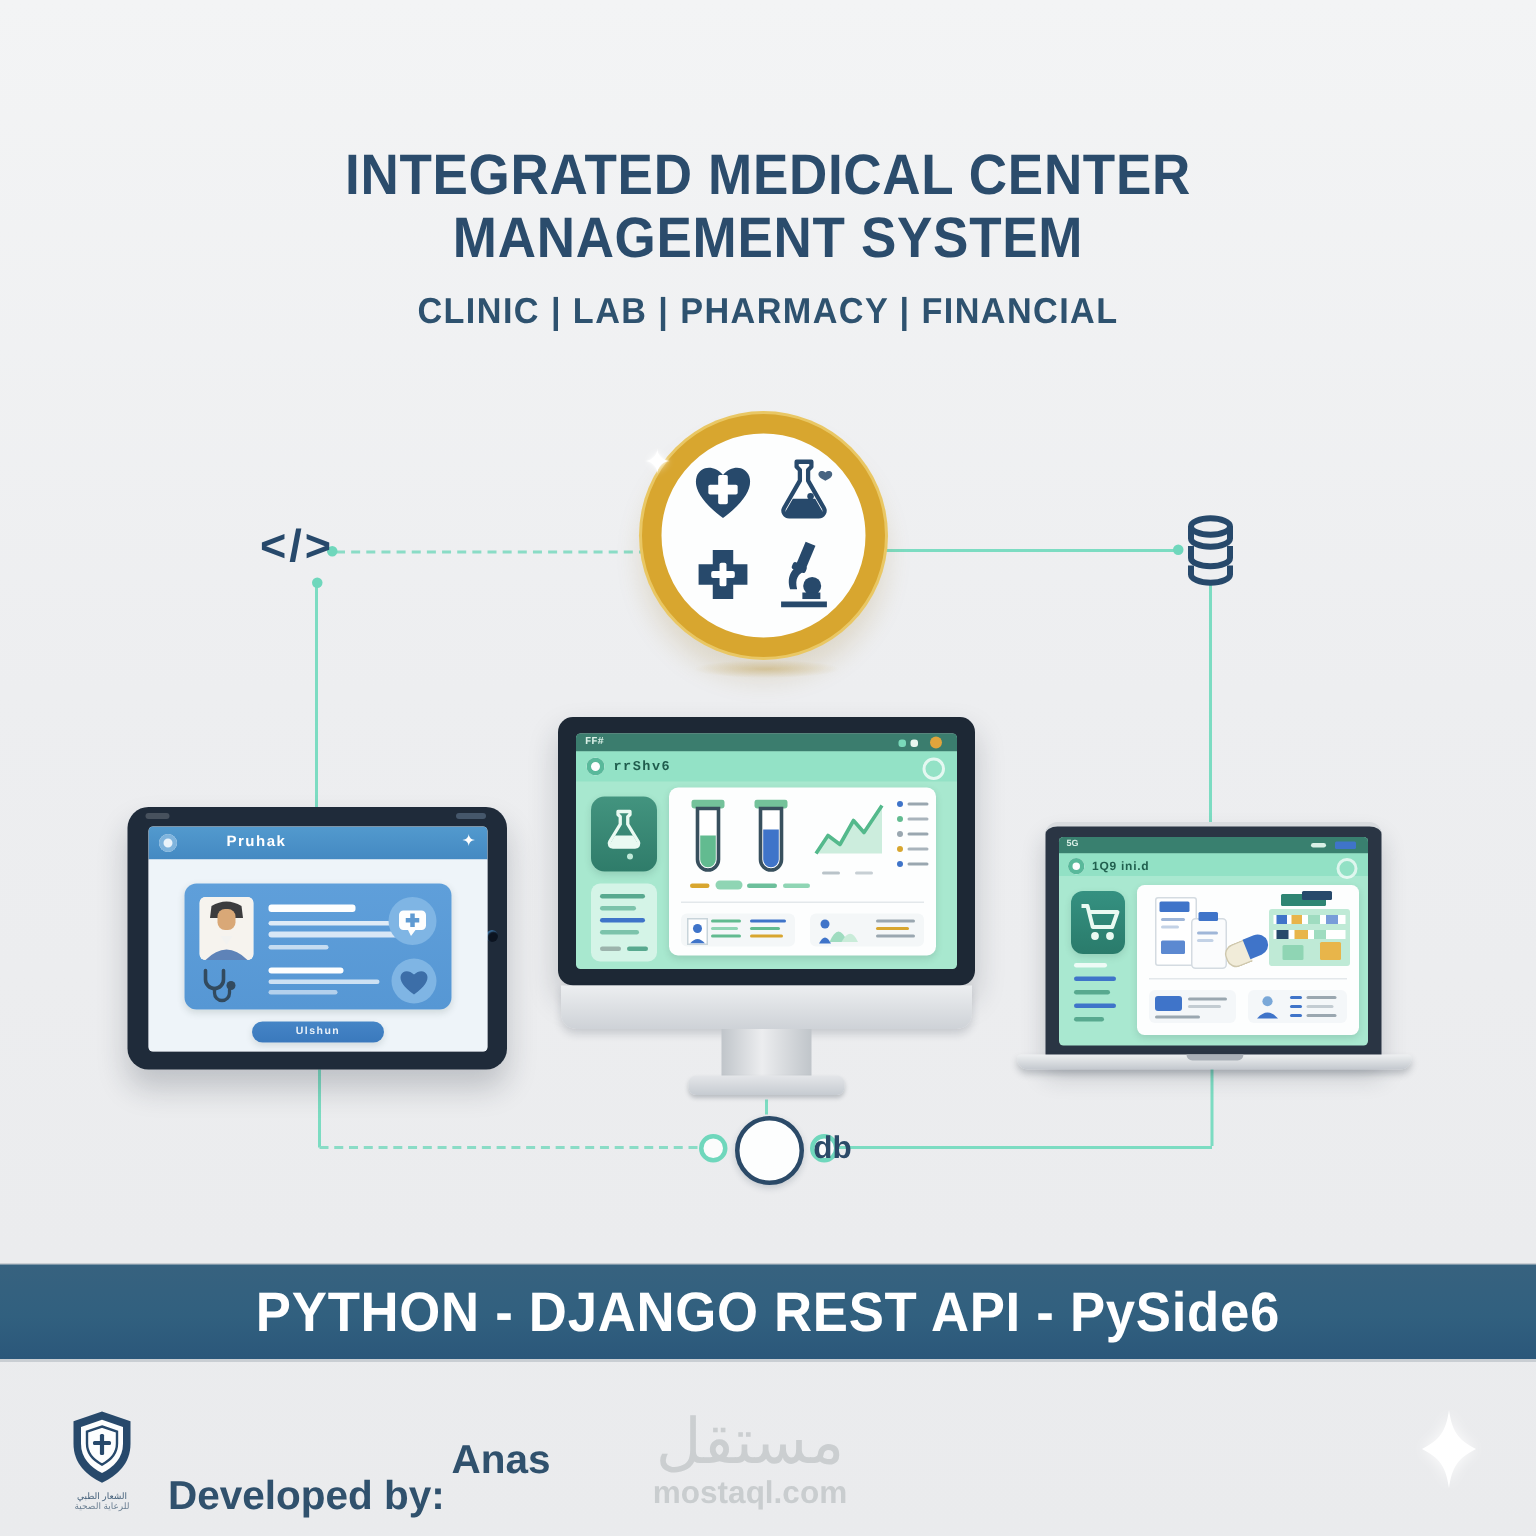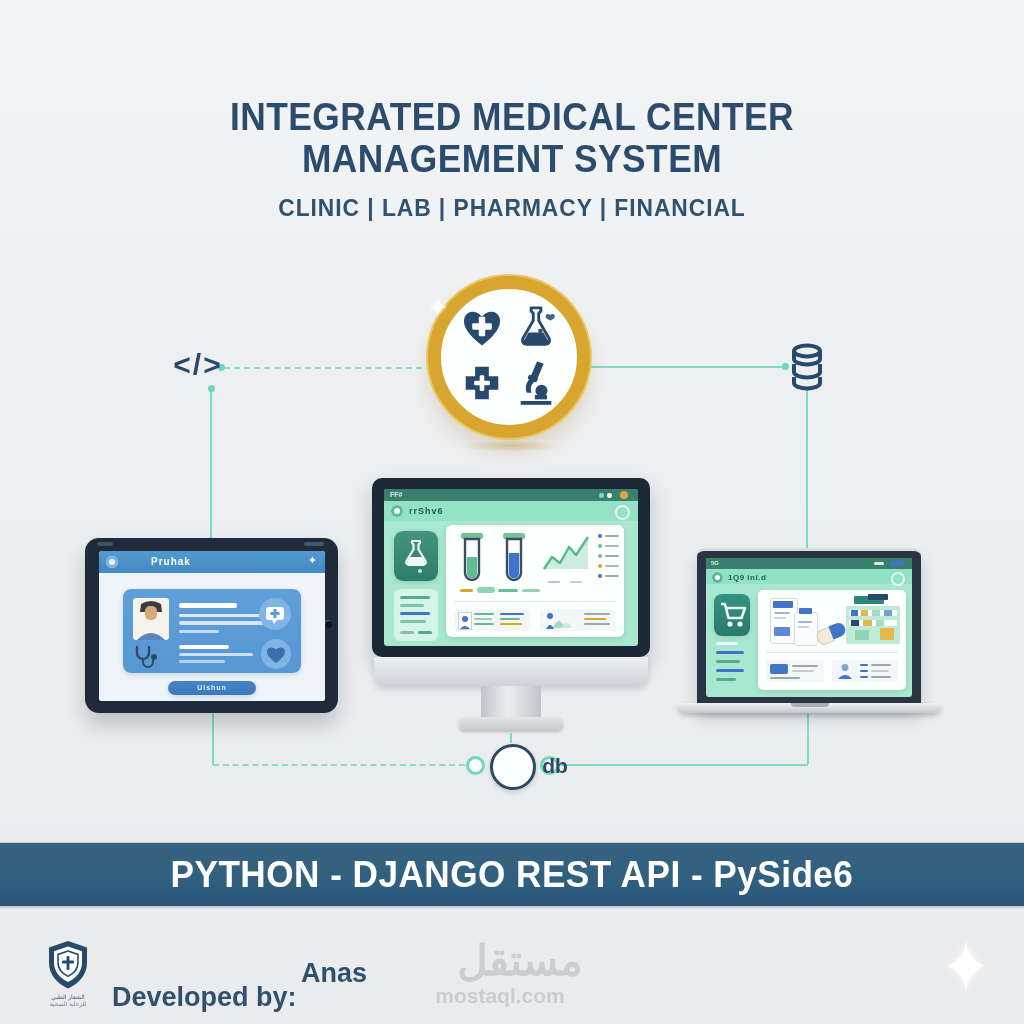--- a/index.html
+++ b/index.html
@@ -24,21 +24,21 @@
          background:#fdfefe;border:13px solid #d8a62f;
          box-shadow:0 0 0 2px #e9c764, 0 14px 18px rgba(150,110,20,.18);}
   .badge-grid{position:absolute;left:14px;top:12px;width:108px;height:112px;
               display:grid;grid-template-columns:1fr 1fr;grid-template-rows:1fr 1fr;
               align-items:center;justify-items:center;}
   .spark{color:#ffffff;text-shadow:0 0 6px rgba(255,255,255,.95),0 0 2px #fff;font-size:22px;}
   
   .tablet-shell{left:85px;top:538px;width:253px;height:175px;background:#1f2b3a;
                 border-radius:14px;box-shadow:0 12px 20px rgba(30,40,55,.22);}
   .monitor-shell{left:372px;top:478px;width:278px;height:179px;background:#1d2835;
-                 border-radius:10px;box-shadow:0 10px 20px rgba(30,40,55,.22);}
+                 border-radius:10px;box-shadow:0 10px 20px rgba(30,40,55,.22);font-family:Liberation Mono, monospace;}
   .laptop-lid{left:697px;top:548px;width:224px;height:156px;background:#2a3544;
               border-radius:8px 8px 2px 2px;border-top:3px solid #d9dcdf;
               box-shadow:0 10px 16px rgba(30,40,55,.2);}
   .screen{background:#fbfcfd;border-radius:3px;overflow:hidden;}
   .mint-body{background:#a8e8cf;}
   .skline{border-radius:2px;}
   .card-shadow{box-shadow:0 2px 5px rgba(40,70,60,.15);}
   
   .banner{left:0;top:843px;width:1024px;height:63px;
           background:linear-gradient(180deg,#37627f 0%,#31607f 55%,#2b577a 100%);
@@ -422,21 +422,21 @@
       <path d="M23 11 l10 3.4 v8 c0 6.9 -4.5 11.2 -10 14 c-5.5 -2.8 -10 -7.1 -10 -14 v-8 z" fill="none" stroke="#27496b" stroke-width="1.6"></path>
       <rect x="21.6" y="16" width="2.8" height="14" rx="1" fill="#27496b"></rect>
       <rect x="17" y="20.6" width="12" height="2.8" rx="1" fill="#27496b"></rect>
     </svg>
     <div style="font-size:6px;color:#44607a;line-height:7px;" dir="rtl">الشعار الطبي</div>
     <div style="font-size:6px;color:#6b7f92;line-height:7px;" dir="rtl">للرعاية الصحية</div>
   </div>
   <div class="abs devby" style="left:112px;top:982px;">Developed by:</div>
   <div class="abs devby" style="left:301px;top:958px;">Anas</div>
 
-  <div class="abs wm" style="left:420px;top:936px;width:200px;font-size:42px;font-weight:700;opacity:.85;" dir="rtl">مستقل</div>
+  <div class="abs wm" style="left:400px;top:936px;width:200px;font-size:42px;font-weight:400;opacity:.85;" dir="rtl">مستقل</div>
   <div class="abs wm" style="left:400px;top:984px;width:200px;font-size:21px;font-weight:700;opacity:.9;">mostaql.com</div>
 
   <div class="abs" style="left:938px;top:938px;">
     <svg width="56" height="56" viewBox="0 0 56 56">
       <path d="M28 2 C30 16 34 22 46 28 C34 34 30 40 28 54 C26 40 22 34 10 28 C22 22 26 16 28 2 Z" fill="#ffffff" style="filter:drop-shadow(0 0 5px rgba(255,255,255,.9));"></path>
     </svg>
   </div>
 
 </div>
 

